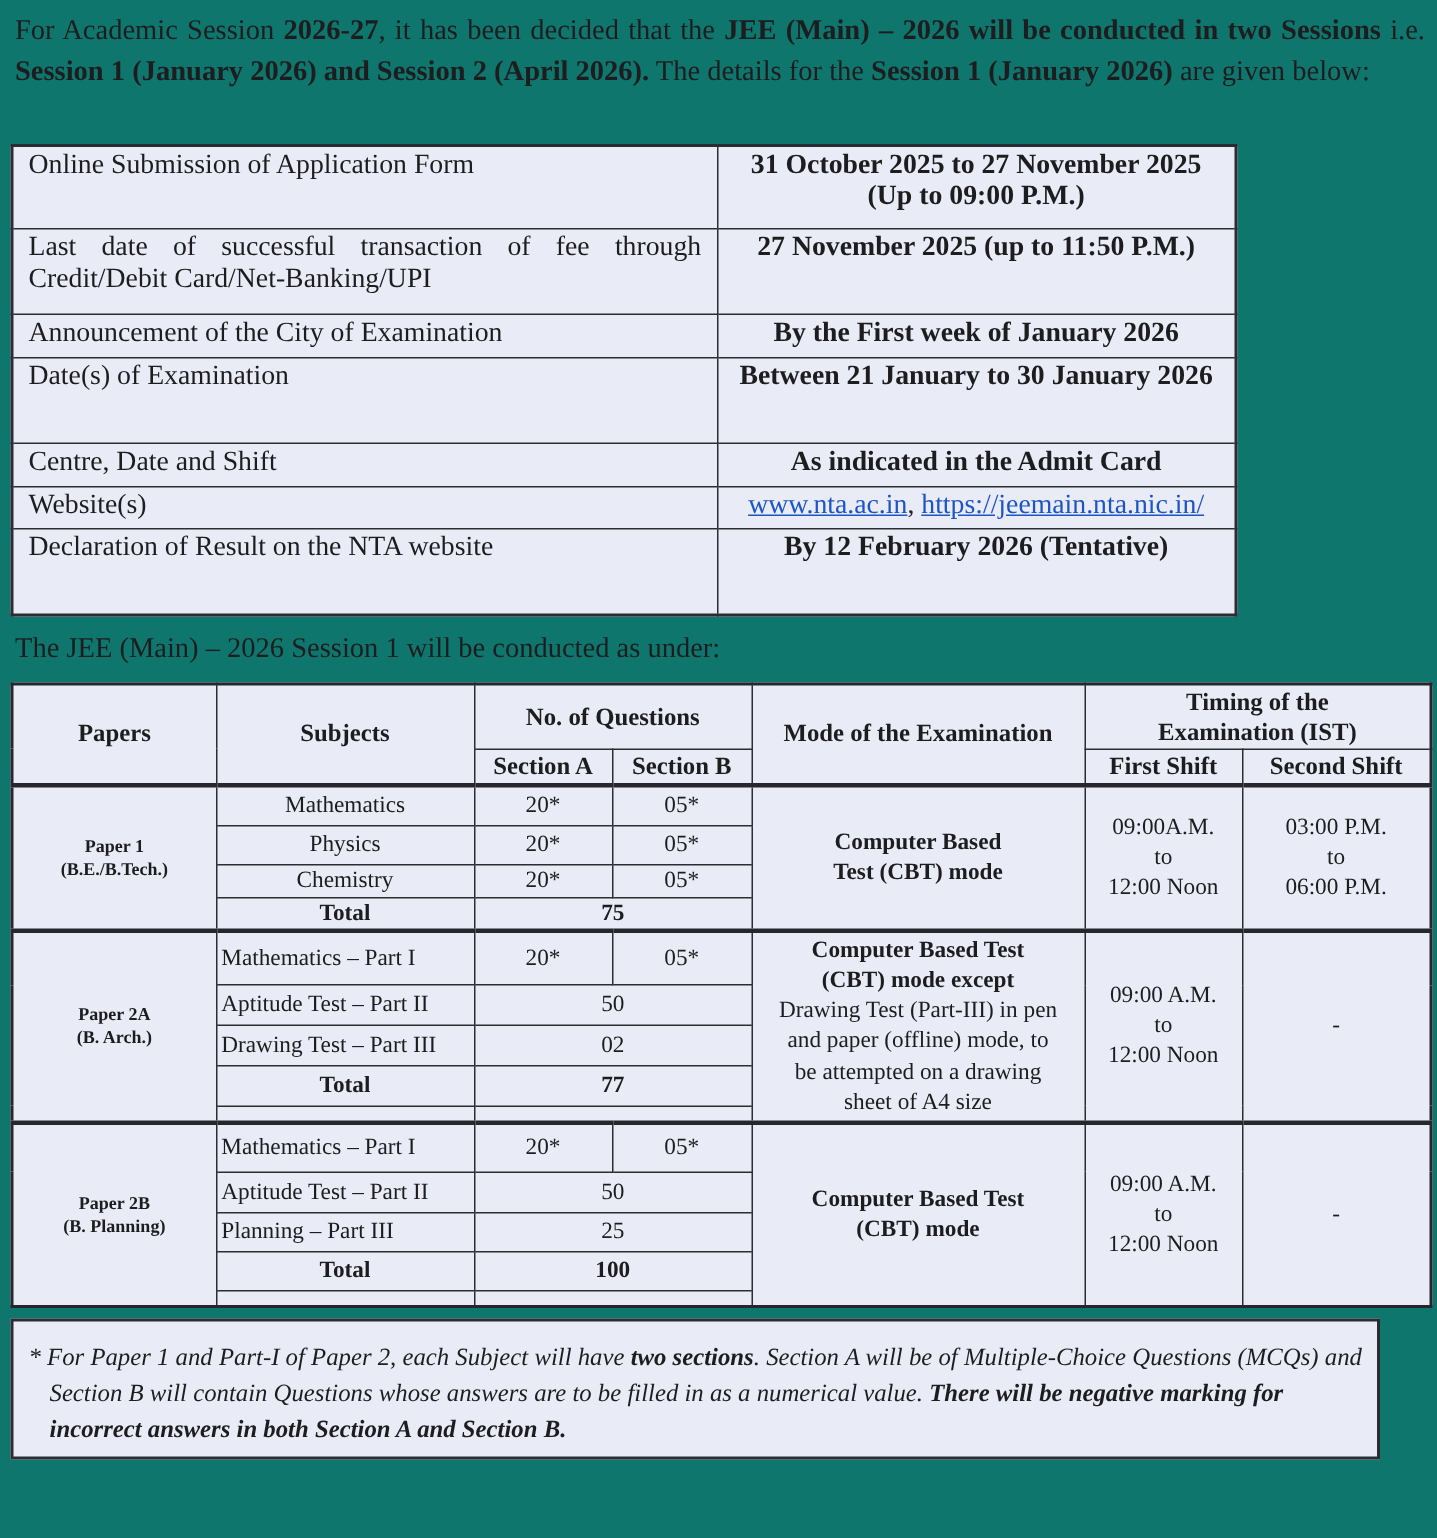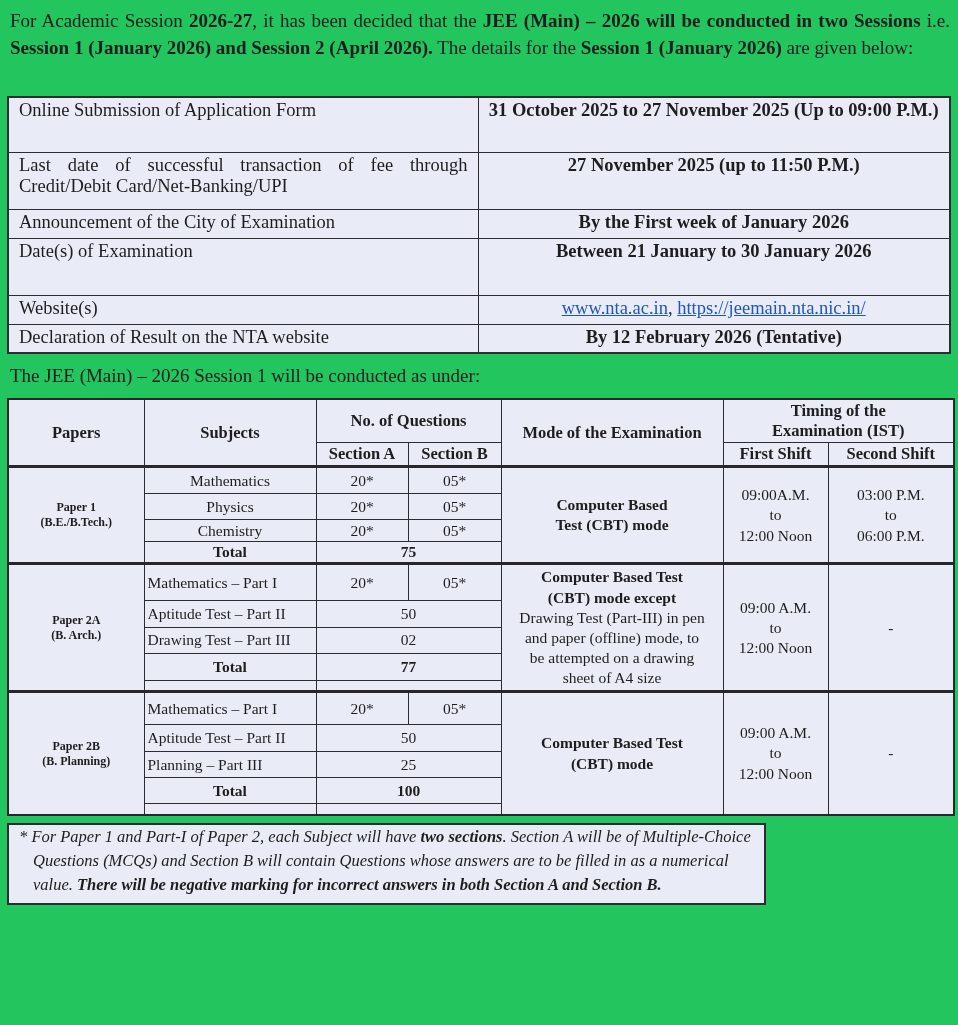--- a/index.html
+++ b/index.html
@@ -2,35 +2,35 @@
 <html><head>
 <meta charset="utf-8">
 <style>
   * { box-sizing: border-box; margin: 0; padding: 0; }
   html, body { background: #ffffff; }
   body {
     width: 958px;
     font-family: "Liberation Serif", "DejaVu Serif", serif;
     color: #1d1d1f;
   }
-  .page { width: 958px; min-height: 1025px; padding: 8px 6px 0 7px; background: #22c55e; }
+  .page { width: 958px; min-height: 1025px; padding: 8px 6px 0 7px; background: #0f766e; }
 
   
   .intro {
     font-size: 19px;
     line-height: 1.42;
     text-align: justify;
     padding: 0 2px 0 3px;
     margin-bottom: 34px;
   }
 
   
   table { border-collapse: collapse; }
   .t1 {
-    width: 944px;
+    width: 818px;
     background: #e9ecf6;
     border: 2.5px solid #2c2c33;
     font-size: 18.5px;
   }
   .t1 td { border: 1.6px solid #2c2c33; vertical-align: top; }
   .t1 .row-label { width: 470px; padding: 2px 10px 4px 10px; text-align: left; }
   .t1 tr:nth-child(2) .row-label { text-align: justify; }
   .t1 .row-value { padding: 2px 8px 4px 8px; text-align: center; font-weight: bold; }
   .t1 tr:nth-child(1) td { height: 56px; }
   .t1 tr:nth-child(2) td { height: 57px; }
@@ -74,28 +74,28 @@
   .t2 tr.r28 td { height: 27px; }
   .t2 tr.r26 td { height: 26px; }
   .t2 tr.r22 td { height: 22px; }
   .t2 tr.r36 td { height: 36px; }
   .t2 tr.r33 td { height: 33px; }
   .t2 tr.filler td { height: 11px; }
   .t2 tr.group-start td { border-top: 3px solid #26262c; }
 
   
   .footnote {
-    width: 759px;
+    width: 913px;
     margin-top: 7px;
     background: #e9ecf6;
     border: 2px solid #2c2c33;
     font-style: italic;
     font-size: 16.5px;
     line-height: 1.45;
-    padding: 0 10px 6px 24px;
+    padding: 12px 10px 6px 24px;
     text-indent: -14px;
   }
   .footnote b { font-weight: bold; }
 </style>
 </head>
 <body>
 
 <div class="page">
 
   <p class="intro"><span>For Academic Session </span><b>2026-27</b><span>, it has been decided that the </span><b>JEE (Main) – 2026 will be conducted in two Sessions</b><span> i.e. </span><b>Session 1 (January 2026) and Session 2 (April 2026).</b><span> The details for the </span><b>Session 1 (January 2026)</b><span> are given below:</span></p>
@@ -110,20 +110,24 @@
         <td class="row-label">Last date of successful transaction of fee through Credit/Debit Card/Net-Banking/UPI</td>
         <td class="row-value">27 November 2025 (up to 11:50 P.M.)</td>
       </tr>
       <tr>
         <td class="row-label">Announcement of the City of Examination</td>
         <td class="row-value">By the First week of January 2026</td>
       </tr>
       <tr>
         <td class="row-label">Date(s) of Examination</td>
         <td class="row-value">Between 21 January to 30 January 2026</td>
+      </tr>
+      <tr>
+        <td class="row-label">Centre, Date and Shift</td>
+        <td class="row-value">As indicated in the Admit Card</td>
       </tr>
       <tr>
         <td class="row-label">Website(s)</td>
         <td class="row-value">
           <a href="#">www.nta.ac.in</a><span class="link-sep">, </span><a href="#">https://jeemain.nta.nic.in/</a>
         </td>
       </tr>
       <tr>
         <td class="row-label">Declaration of Result on the NTA website</td>
         <td class="row-value">By 12 February 2026 (Tentative)</td>

